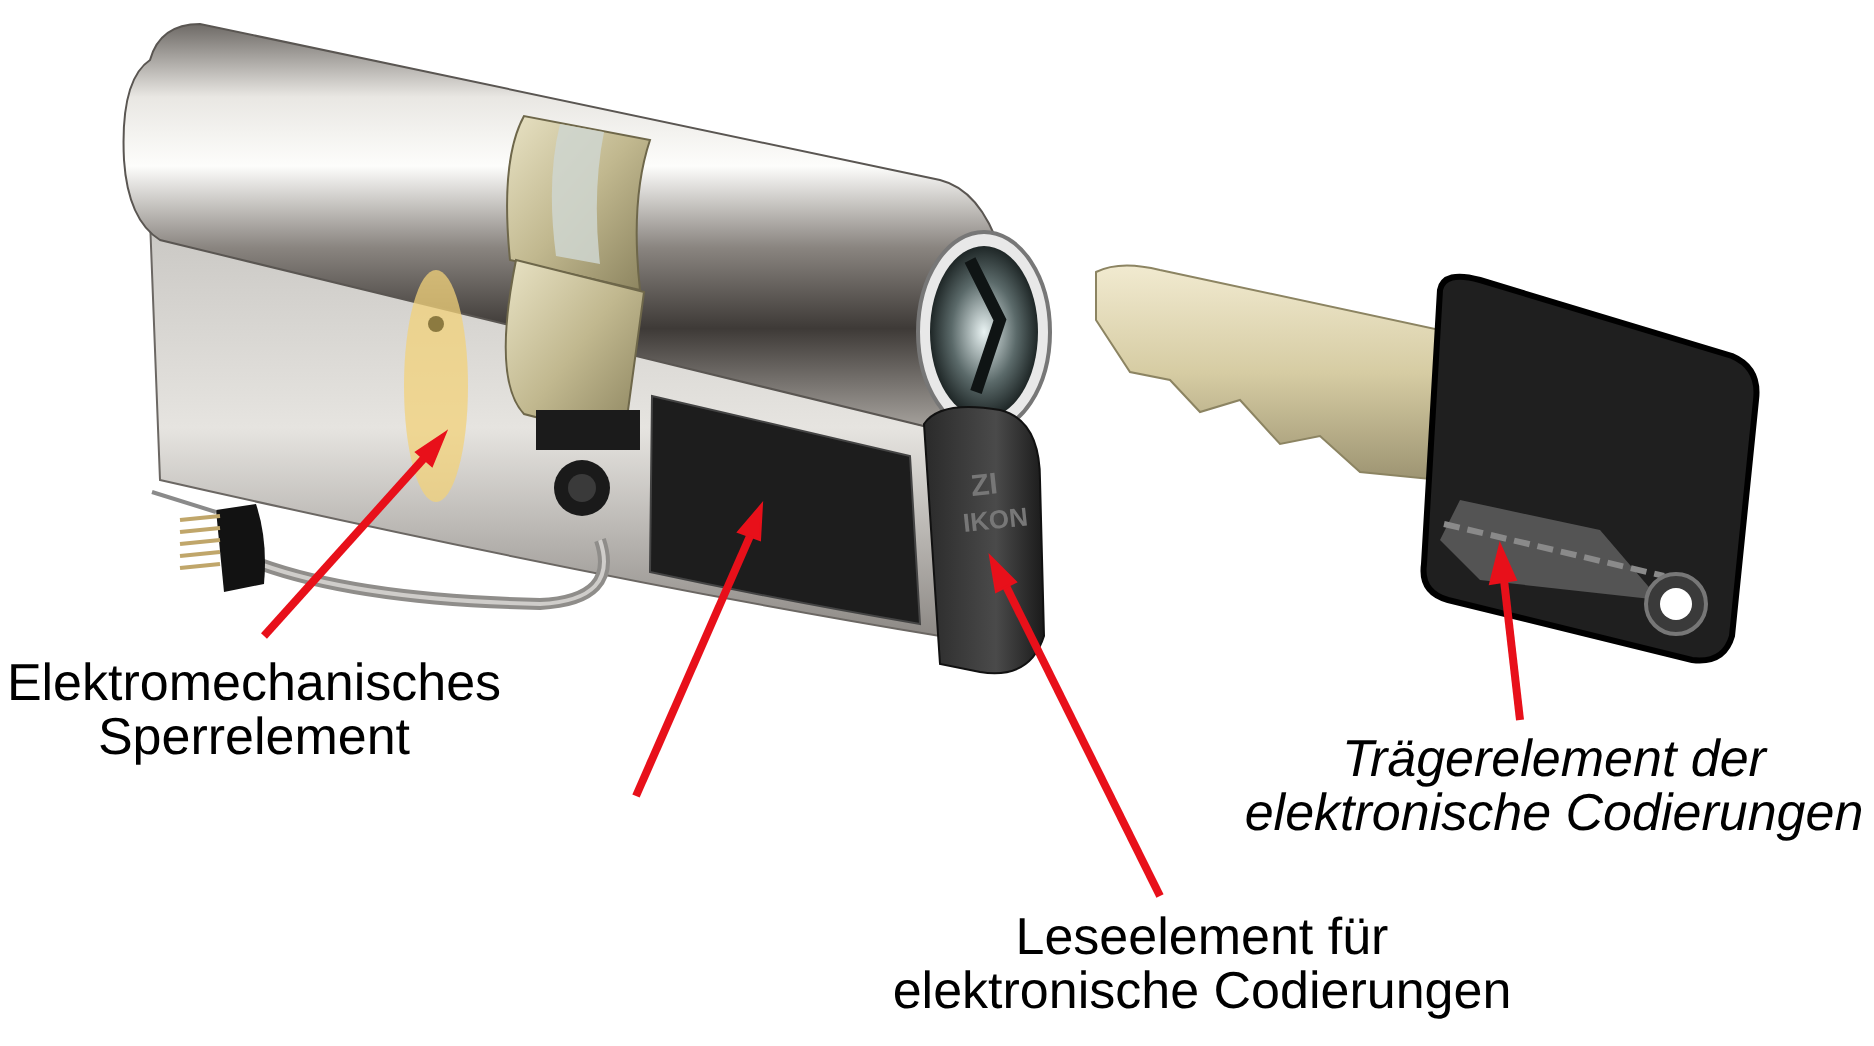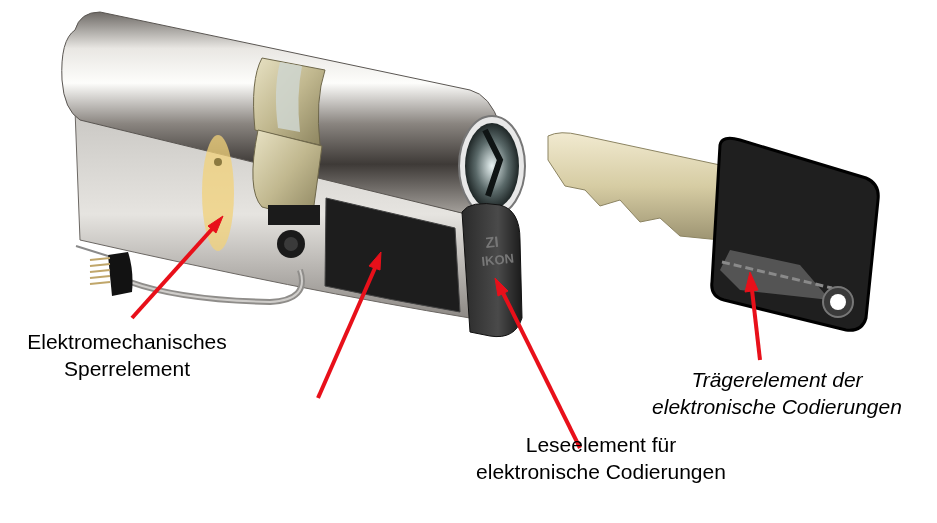--- a/index.html
+++ b/index.html
@@ -1,25 +1,25 @@
 <!DOCTYPE html>
 <html><head>
   <meta charset="utf-8">
   <style>
     html, body { margin: 0; padding: 0; background: #ffffff; }
     body { width: 937px; height: 523px; position: relative; overflow: hidden;
            font-family: "Liberation Sans", "DejaVu Sans", sans-serif; }
     #stage { position: absolute; left: 0; top: 0; width: 937px; height: 523px; }
     svg#illustration { position: absolute; left: 0; top: 0; }
-    .label { position: absolute; text-align: center; color: #000; font-size: 21px;
+    .label { position: absolute; text-align: center; color: #000; font-size: 26px;
              line-height: 27px; white-space: nowrap; }
     .label span { display: block; }
     #lbl-sperr { left: 2px; top: 328px; width: 250px; }
     #lbl-auswerte { left: 178px; top: 408px; width: 270px; }
-    #lbl-lese { left: 446px; top: 431px; width: 310px; }
+    #lbl-lese { left: 446px; top: 455px; width: 310px; }
     #lbl-traeger { left: 622px; top: 366px; width: 310px; font-style: italic; }
   </style>
 </head>
 <body>
 
 <div id="stage">
 
   <svg id="illustration" width="937" height="523" viewBox="0 0 937 523">
     <defs>
       <linearGradient id="gMetal" x1="0" y1="0" x2="0" y2="1">

